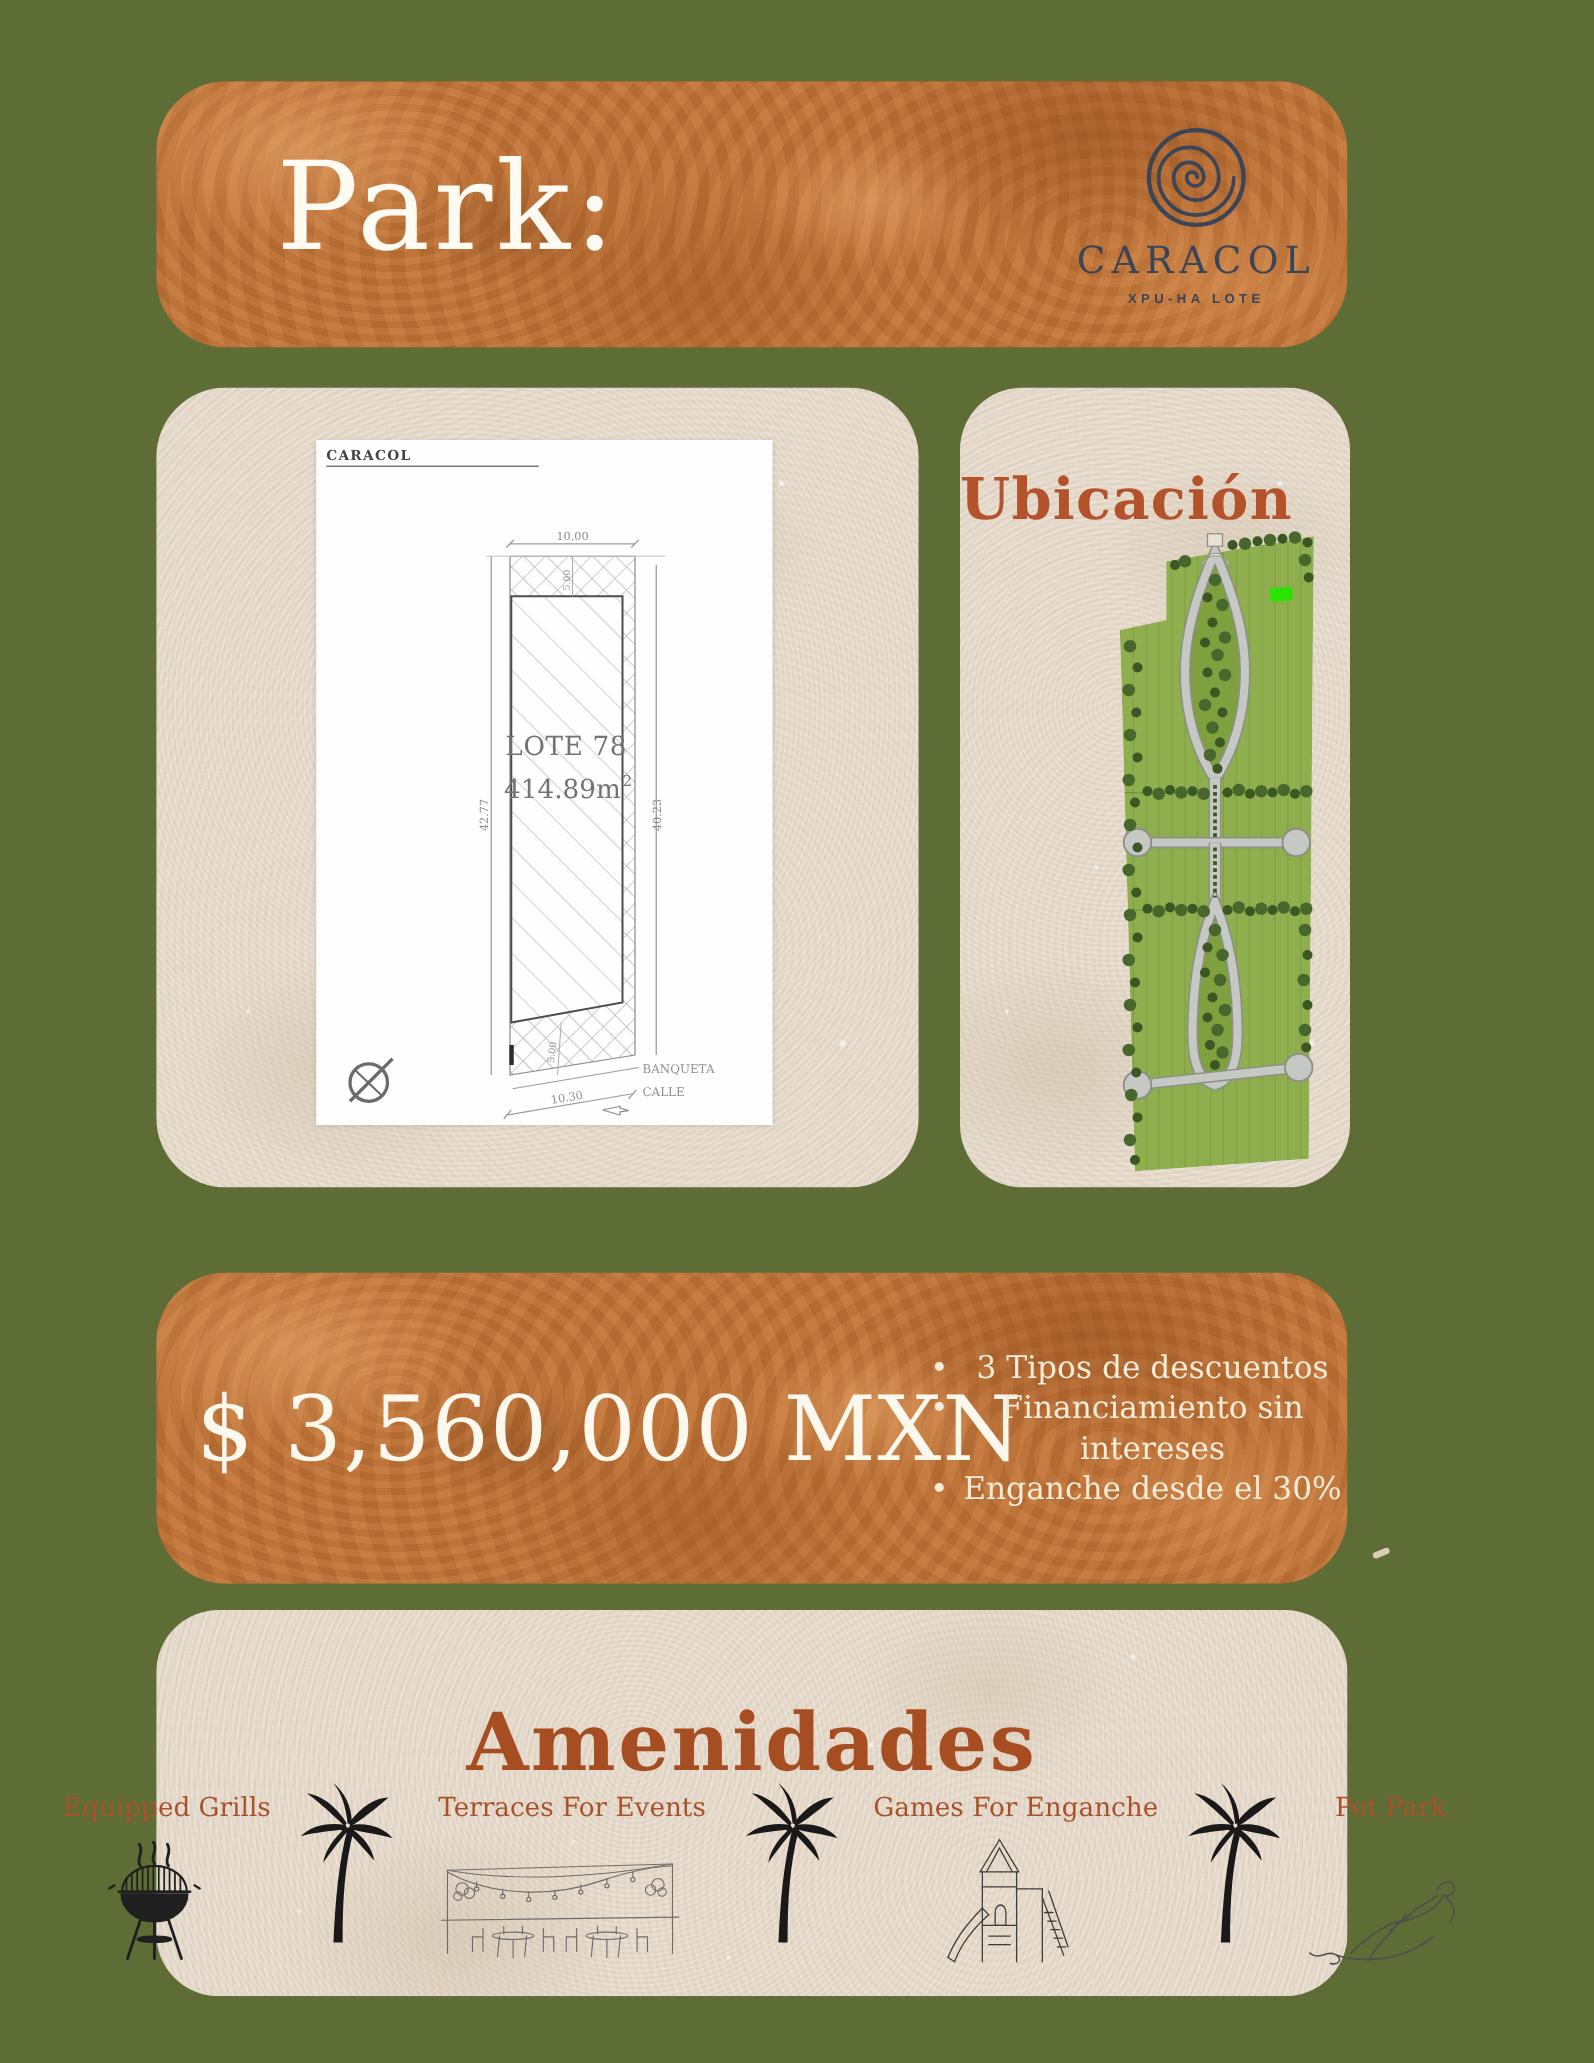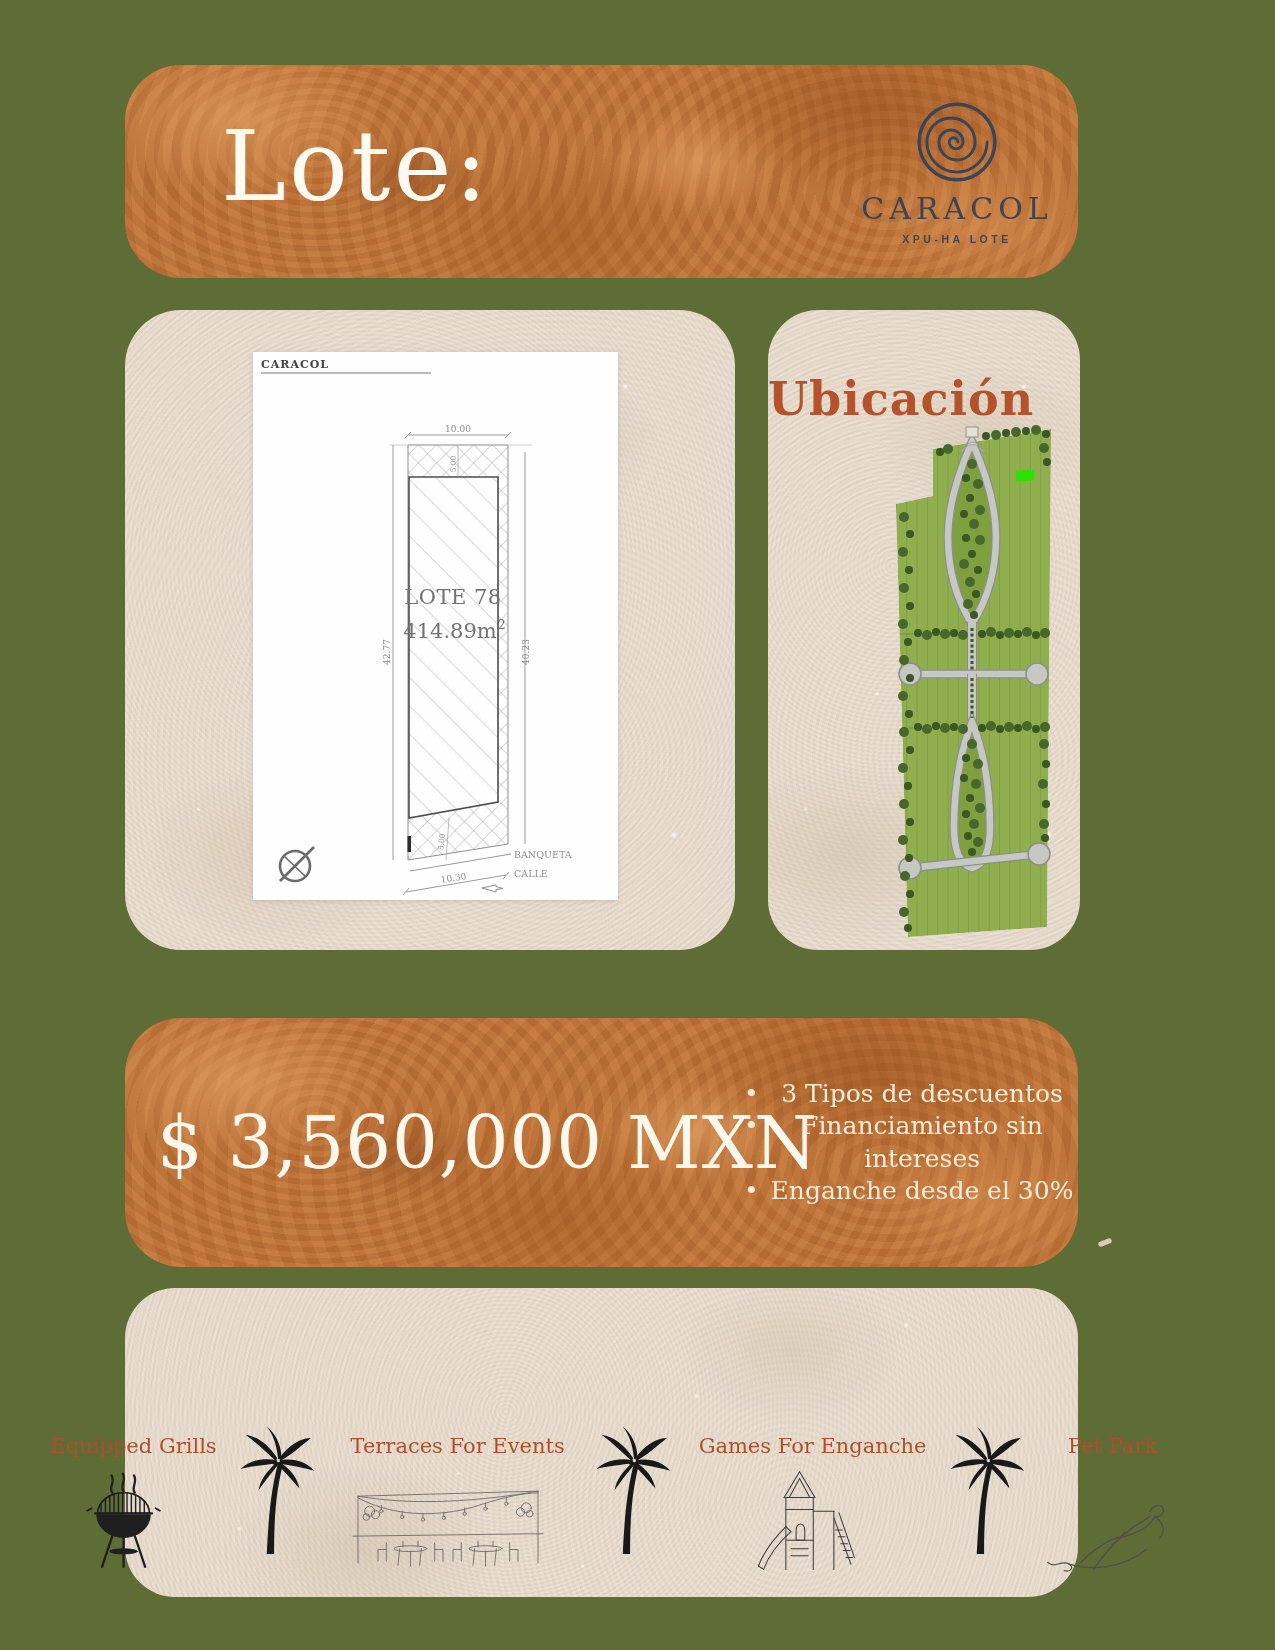--- a/index.html
+++ b/index.html
@@ -93,21 +93,21 @@
           <circle cx="73" cy="52" r="3"></circle>
       </g>
     </symbol>
   </defs>
 </svg>
 
 <div class="page">
 
   <section class="card copper header-card">
     <div class="lote">
-      <span>Lote:</span>
+      <span>Park:</span>
     </div>
     <div class="brand">
       <svg width="86" height="86" viewBox="0 0 100 100">
         <g fill="none" stroke="#3a4557" stroke-width="4" stroke-linecap="round">
           <circle cx="50" cy="50" r="44"></circle>
           <path d="M85,50 A35,35 0 0 1 15,50 A28,28 0 0 1 71,50 A21,21 0 0 1 29,50 A14,14 0 0 1 57,50 A8,8 0 0 1 41,50 A5,5 0 0 1 51,50" stroke-width="3.4"></path>
         </g>
       </svg>
       <div class="brand-name">CARACOL</div>
       <div class="brand-tag">XPU-HA LOTE</div>
@@ -334,20 +334,21 @@
         </li>
       <li>
           <span class="dot">•</span>
           <span class="btxt">Enganche desde el 30%</span>
         </li>
     </ul>
   </section>
   <div class="stray-tick"></div>
 
   <section class="card stone amen-card">
+    <h2 class="amen-title">Amenidades</h2>
     <div class="amen-row">
 
       <div class="amenity">
         <div class="label">Equipped Grills</div>
         <svg width="82" height="118" viewBox="0 0 95 125">
           <defs>
               <clipPath id="dome">
                 <path d="M17,56 A30,24 0 0 1 77,56 Z"></path>
               </clipPath>
             </defs>

